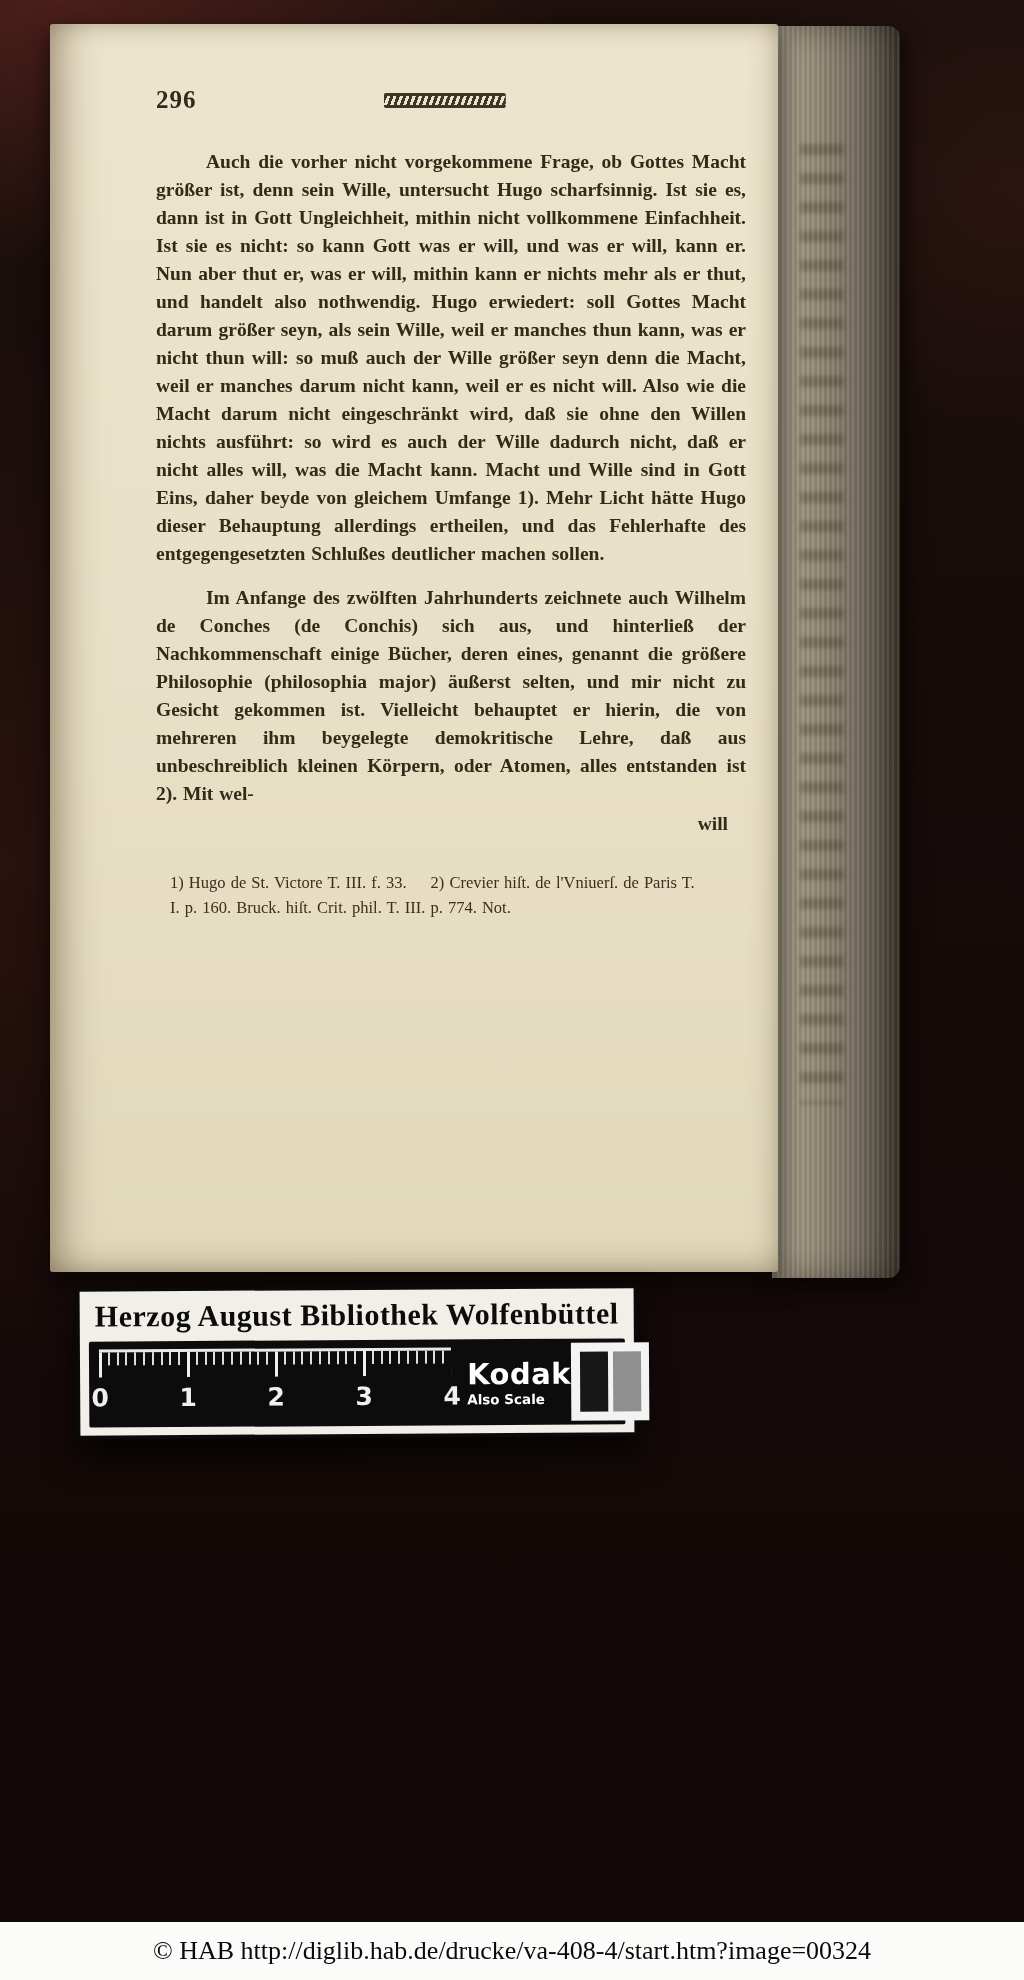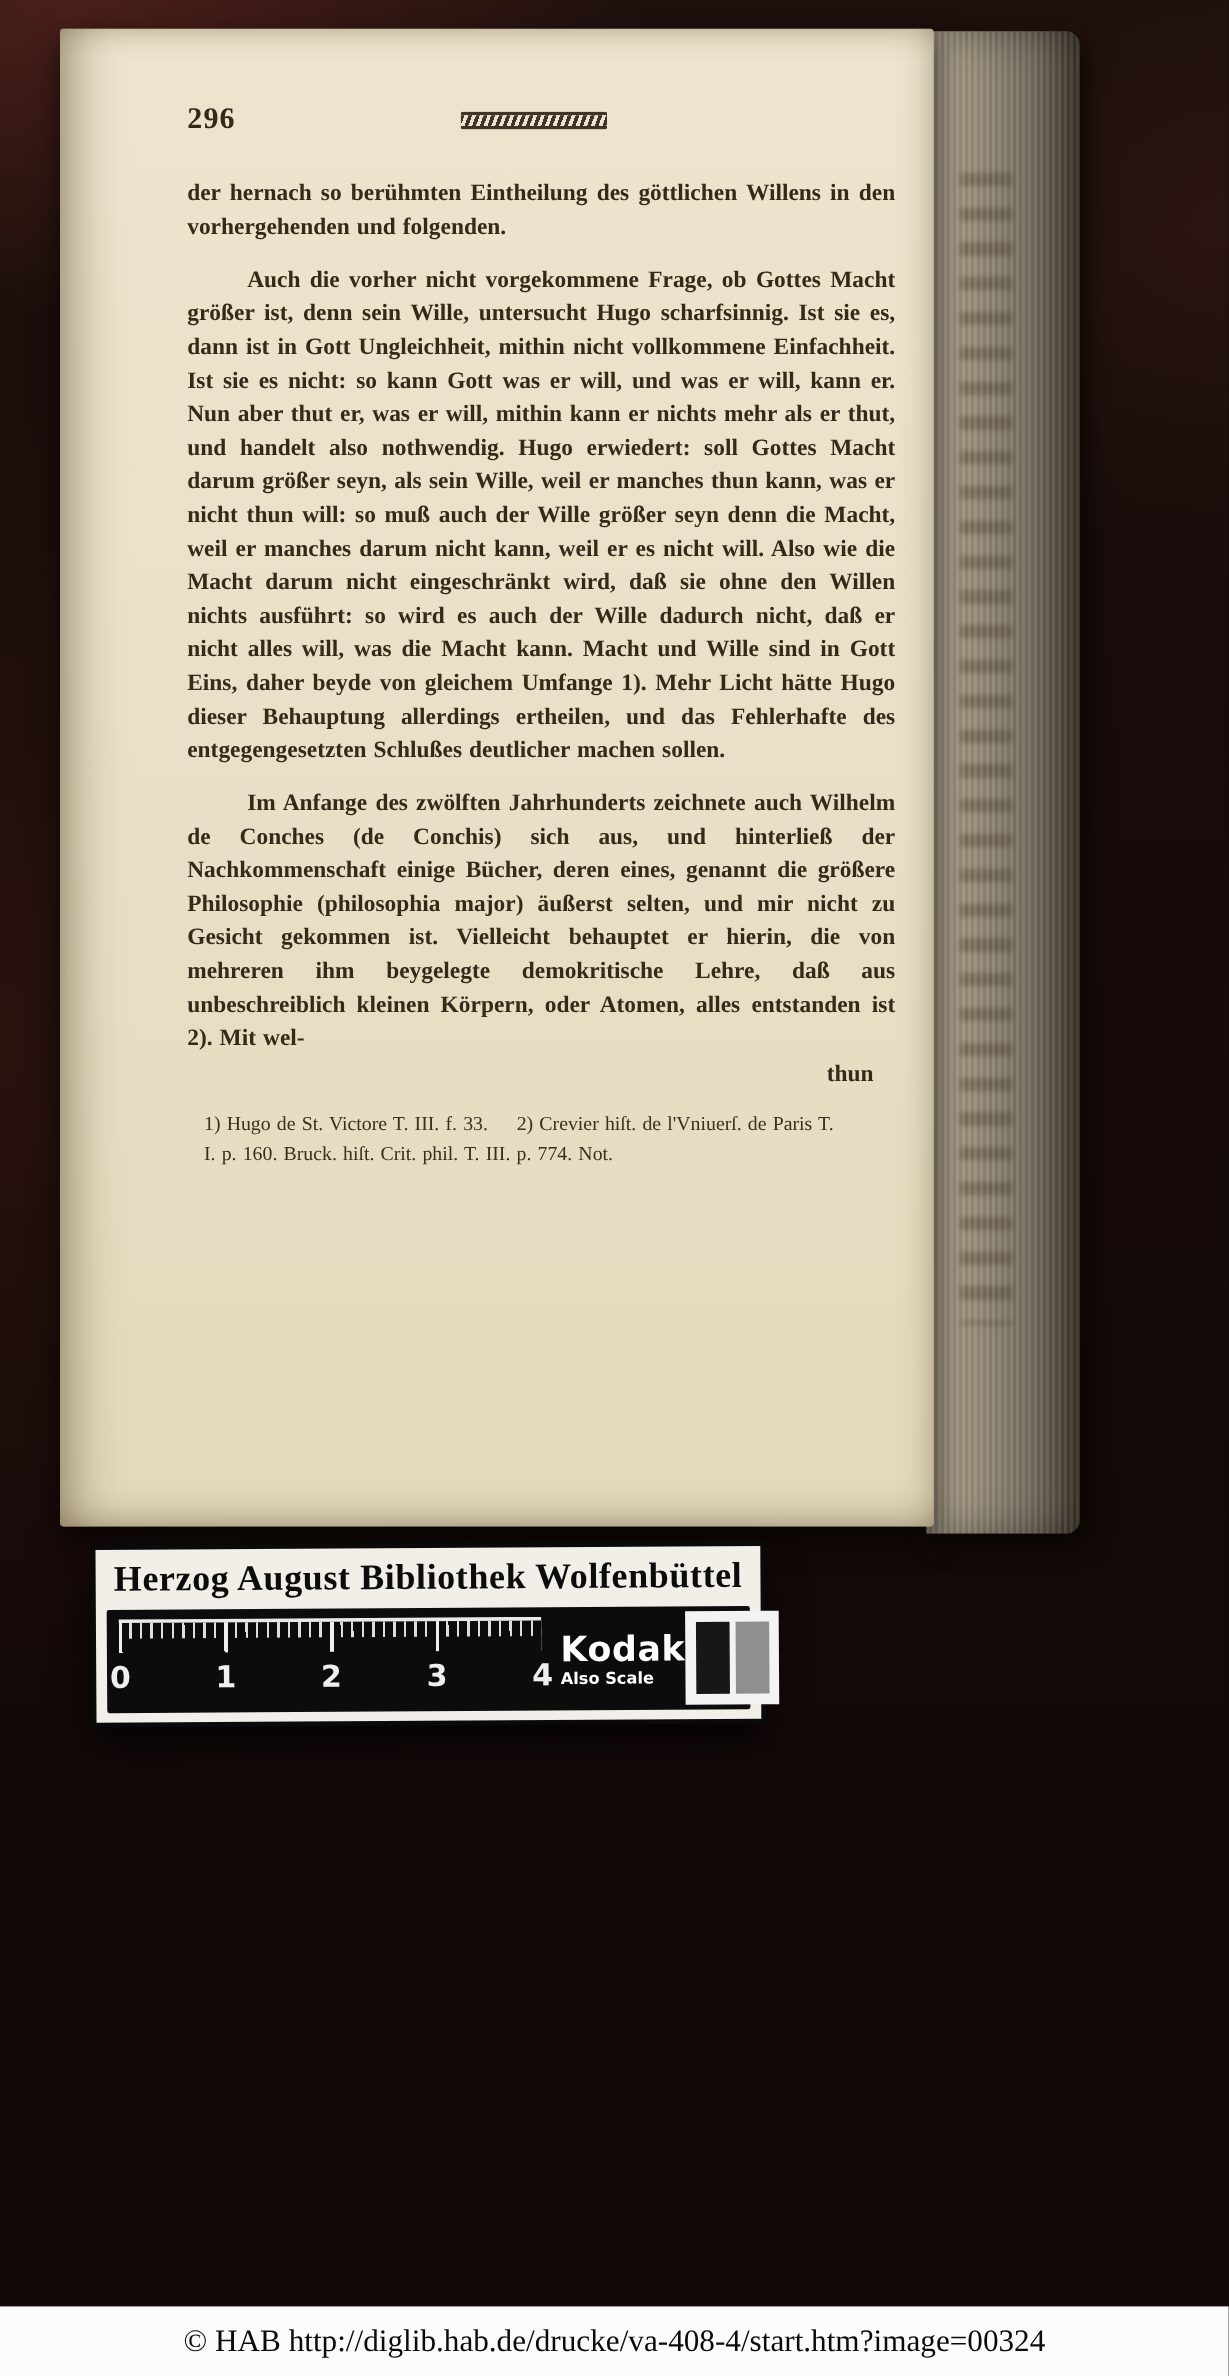--- a/index.html
+++ b/index.html
@@ -62,21 +62,21 @@
 
   .body-text {
     margin-top:26px; color:#342a19; font-weight:bold;
     font-size:19.5px; line-height:28px; text-align:justify;
     text-rendering:optimizeLegibility; word-spacing:1px;
   }
   .para + .para { margin-top:16px; }
   .indent { text-indent:50px; }
   .catchword-line { text-align:right; padding-right:18px; line-height:28px; margin-top:2px; }
   .footnotes {
-    margin-top:14px; padding-left:14px; padding-right:46px;
+    margin-top:32px; padding-left:14px; padding-right:46px;
     font-weight:normal; font-size:16.5px; line-height:25px; text-align:left; color:#3a2f1e;
   }
   .fn-gap { display:inline-block; width:24px; }
 
   
   .label {
     position:absolute; left:76px; top:1286px; width:562px; height:152px;
     background:#f2efe8; border:4px solid #0a0a0a; border-radius:4px;
     box-shadow:0 16px 32px rgba(0,0,0,0.75);
     transform:rotate(-0.35deg);
@@ -136,24 +136,23 @@
 
   <div class="page">
     <div class="page-inner">
 
       <div class="page-header">
         <span class="page-number">296</span>
         <div class="ornament"></div>
       </div>
 
       <div class="body-text">
-        <p class="para">der hernach so berühmten Eintheilung des göttlichen Willens in den vorhergehenden und folgenden.</p>
         <p class="para indent">Auch die vorher nicht vorgekommene Frage, ob Gottes Macht größer ist, denn sein Wille, untersucht Hugo scharfsinnig. Ist sie es, dann ist in Gott Ungleichheit, mithin nicht vollkommene Einfachheit. Ist sie es nicht: so kann Gott was er will, und was er will, kann er. Nun aber thut er, was er will, mithin kann er nichts mehr als er thut, und handelt also nothwendig. Hugo erwiedert: soll Gottes Macht darum größer seyn, als sein Wille, weil er manches thun kann, was er nicht thun will: so muß auch der Wille größer seyn denn die Macht, weil er manches darum nicht kann, weil er es nicht will. Also wie die Macht darum nicht eingeschränkt wird, daß sie ohne den Willen nichts ausführt: so wird es auch der Wille dadurch nicht, daß er nicht alles will, was die Macht kann. Macht und Wille sind in Gott Eins, daher beyde von gleichem Umfange 1). Mehr Licht hätte Hugo dieser Behauptung allerdings ertheilen, und das Fehlerhafte des entgegengesetzten Schlußes deutlicher machen sollen.</p>
         <p class="para indent">Im Anfange des zwölften Jahrhunderts zeichnete auch Wilhelm de Conches (de Conchis) sich aus, und hinterließ der Nachkommenschaft einige Bücher, deren eines, genannt die größere Philosophie (philosophia major) äußerst selten, und mir nicht zu Gesicht gekommen ist. Vielleicht behauptet er hierin, die von mehreren ihm beygelegte demokritische Lehre, daß aus unbeschreiblich kleinen Körpern, oder Atomen, alles entstanden ist 2). Mit wel-</p>
-        <div class="catchword-line">thun</div>
+        <div class="catchword-line">will</div>
         <div class="footnotes">
           <span>1) Hugo de St. Victore T. III. f. 33.</span><span class="fn-gap"></span><span>2) Crevier hiſt. de l'Vniuerſ. de Paris T. I. p. 160. Bruck. hiſt. Crit. phil. T. III. p. 774. Not.</span>
         </div>
       </div>
 
     </div>
   </div>
 
   <div class="label">
     <div class="label-title">Herzog August Bibliothek Wolfenbüttel</div>

